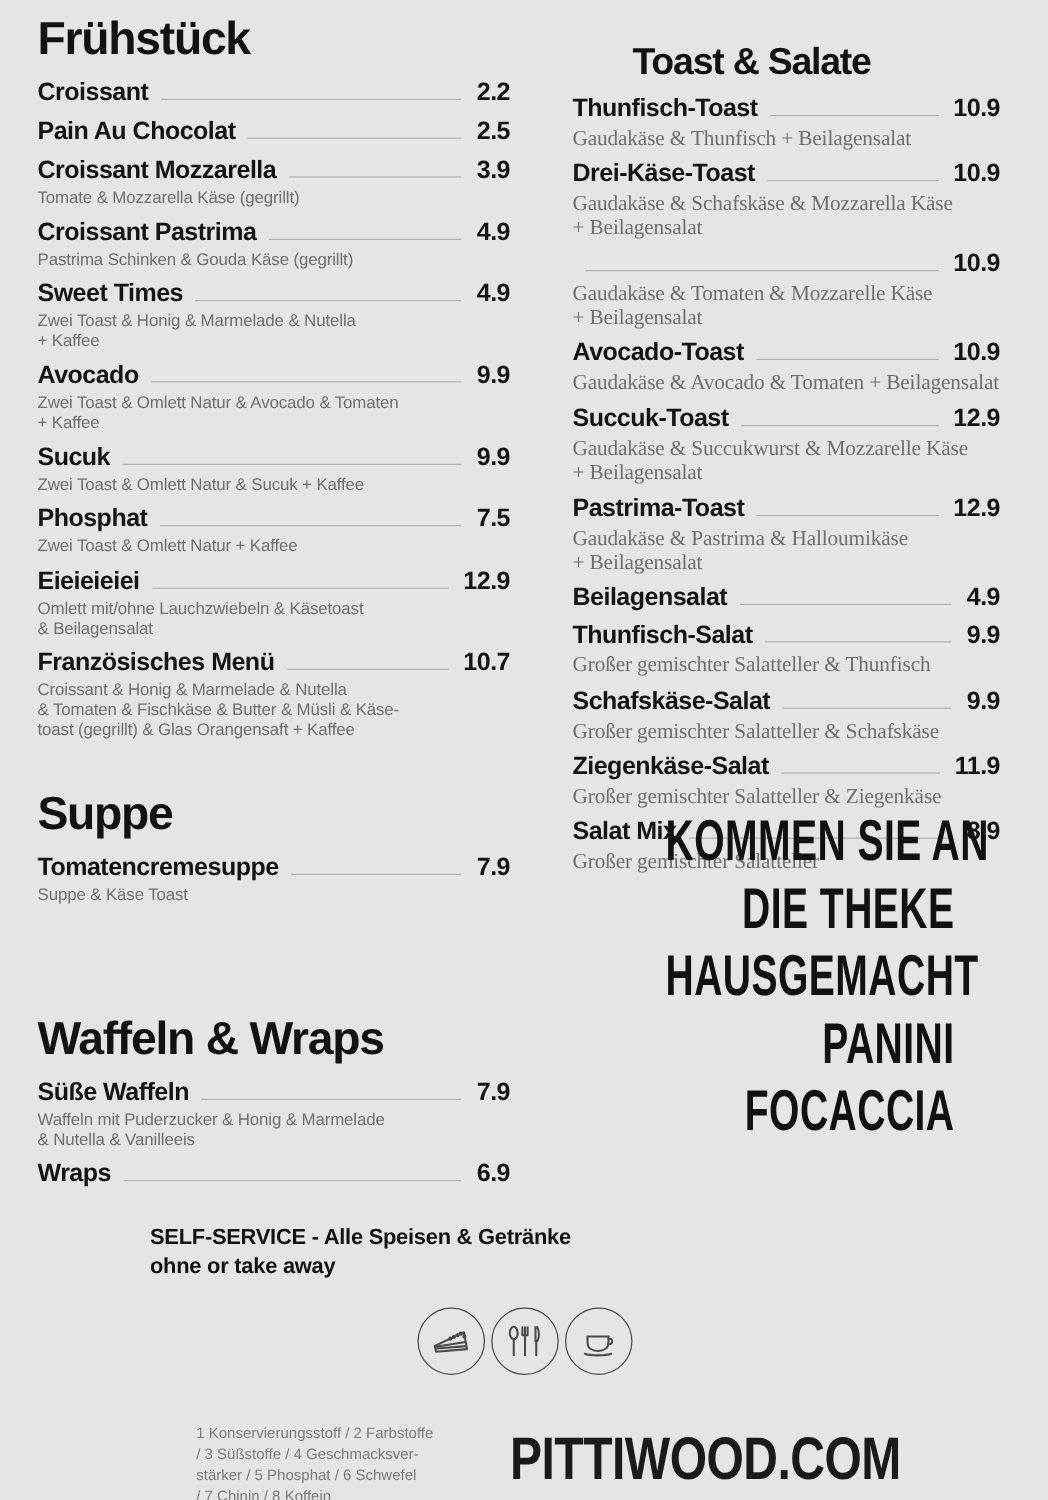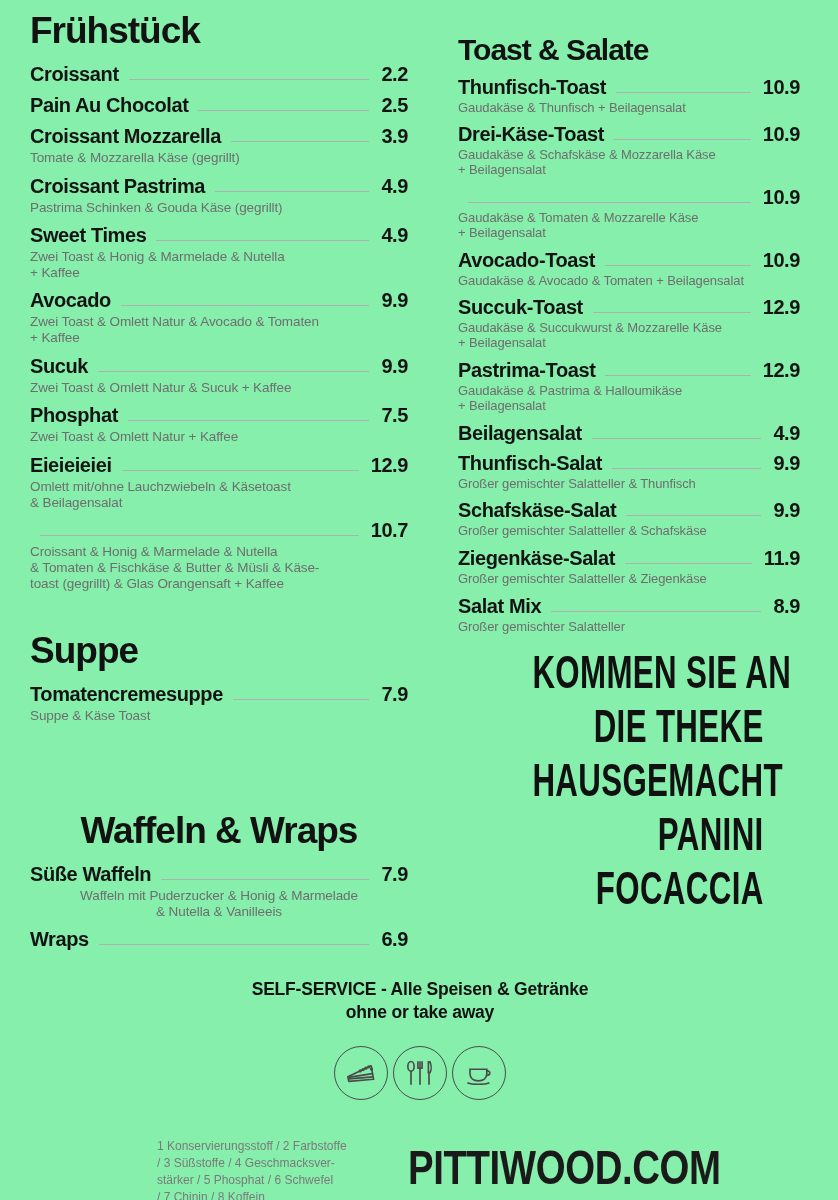--- a/index.html
+++ b/index.html
@@ -1,54 +1,54 @@
 <!DOCTYPE html>
 <html><head>
 <meta charset="utf-8">
 <style>
   html,body{margin:0;padding:0;}
   body{
     width:838px;height:1200px;background:#ffffff;position:relative;overflow:hidden;
     font-family:"Liberation Sans",sans-serif;color:#161616;
   }
-  .page{position:absolute;inset:0;background:#86efac;}
+  .page{position:absolute;inset:0;background:#e5e5e5;}
   .menu-section{position:absolute;}
   .sec-fruehstueck{left:30px;top:12px;width:378px;}
   .sec-suppe{left:30px;top:632px;width:378px;}
-  .sec-waffeln{left:30px;top:812px;width:378px;text-align:center;}
+  .sec-waffeln{left:30px;top:812px;width:378px;}
   .sec-toast{left:458px;top:34px;width:342px;}
   .big-title{
     font-size:37px;font-weight:bold;letter-spacing:-1px;line-height:1.05;
     margin:0 0 12px 0;color:#121212;
   }
-  .sec-toast .big-title{font-size:30px;margin-bottom:10px;}
+  .sec-toast .big-title{font-size:30px;margin-bottom:10px;margin-left:48px;}
   .item{margin-top:9px;}
   .sec-toast .item{margin-top:8px;}
   .row{display:flex;align-items:flex-end;}
   .iname{
     font-size:20px;font-weight:bold;color:#141414;white-space:nowrap;
     letter-spacing:-0.4px;line-height:1.1;
   }
   .leader{flex:1;border-bottom:1.5px solid #b0b0b0;margin:0 12px 5px 10px;min-width:20px;}
   .iprice{font-size:20px;font-weight:bold;color:#141414;line-height:1.1;letter-spacing:-0.4px;}
   .idesc{
     font-size:13.5px;color:#6e6e6e;line-height:1.16;margin-top:3px;white-space:pre-line;
     letter-spacing:-0.1px;
   }
-  .sec-toast .idesc{font-size:13px;line-height:1.14;}
+  .sec-toast .idesc{font-size:17px;line-height:1.14;font-family:Liberation Serif, serif;}
   .promo{
     position:absolute;left:478px;top:645px;width:340px;text-align:right;
   }
   .promo-line{
     font-size:46px;font-weight:bold;color:#111111;line-height:54px;
     transform:scaleX(0.68);transform-origin:50% 50%;white-space:nowrap;
     letter-spacing:0.5px;
   }
   .selfservice{
-    position:absolute;left:120px;top:978px;width:600px;text-align:center;
+    position:absolute;left:120px;top:978px;width:600px;text-align:left;
   }
   .ss1,.ss2{font-size:17.5px;font-weight:bold;color:#121212;line-height:23px;letter-spacing:-0.2px;}
   .icons-row{margin-top:22px;display:flex;justify-content:center;gap:5px;}
   .icon-circle{
     width:54px;height:54px;border:1.6px solid #4a4a4a;border-radius:50%;
     display:flex;align-items:center;justify-content:center;box-sizing:border-box;
   }
   .icon-circle svg{display:block;}
   .footnotes{
     position:absolute;left:157px;top:1138px;width:230px;
@@ -148,20 +148,21 @@
             <span class="iname">Eieieieiei</span>
             <span class="leader"></span>
             <span class="iprice">12.9</span>
           </div>
           <div class="idesc">Omlett mit/ohne Lauchzwiebeln &amp; Käsetoast
 &amp; Beilagensalat</div>
         </div>
 
         <div class="item">
           <div class="row">
+            <span class="iname">Französisches Menü</span>
             <span class="leader"></span>
             <span class="iprice">10.7</span>
           </div>
           <div class="idesc">Croissant &amp; Honig &amp; Marmelade &amp; Nutella
 &amp; Tomaten &amp; Fischkäse &amp; Butter &amp; Müsli &amp; Käse-
 toast (gegrillt) &amp; Glas Orangensaft + Kaffee</div>
         </div>
       </div>
   </section>
 

